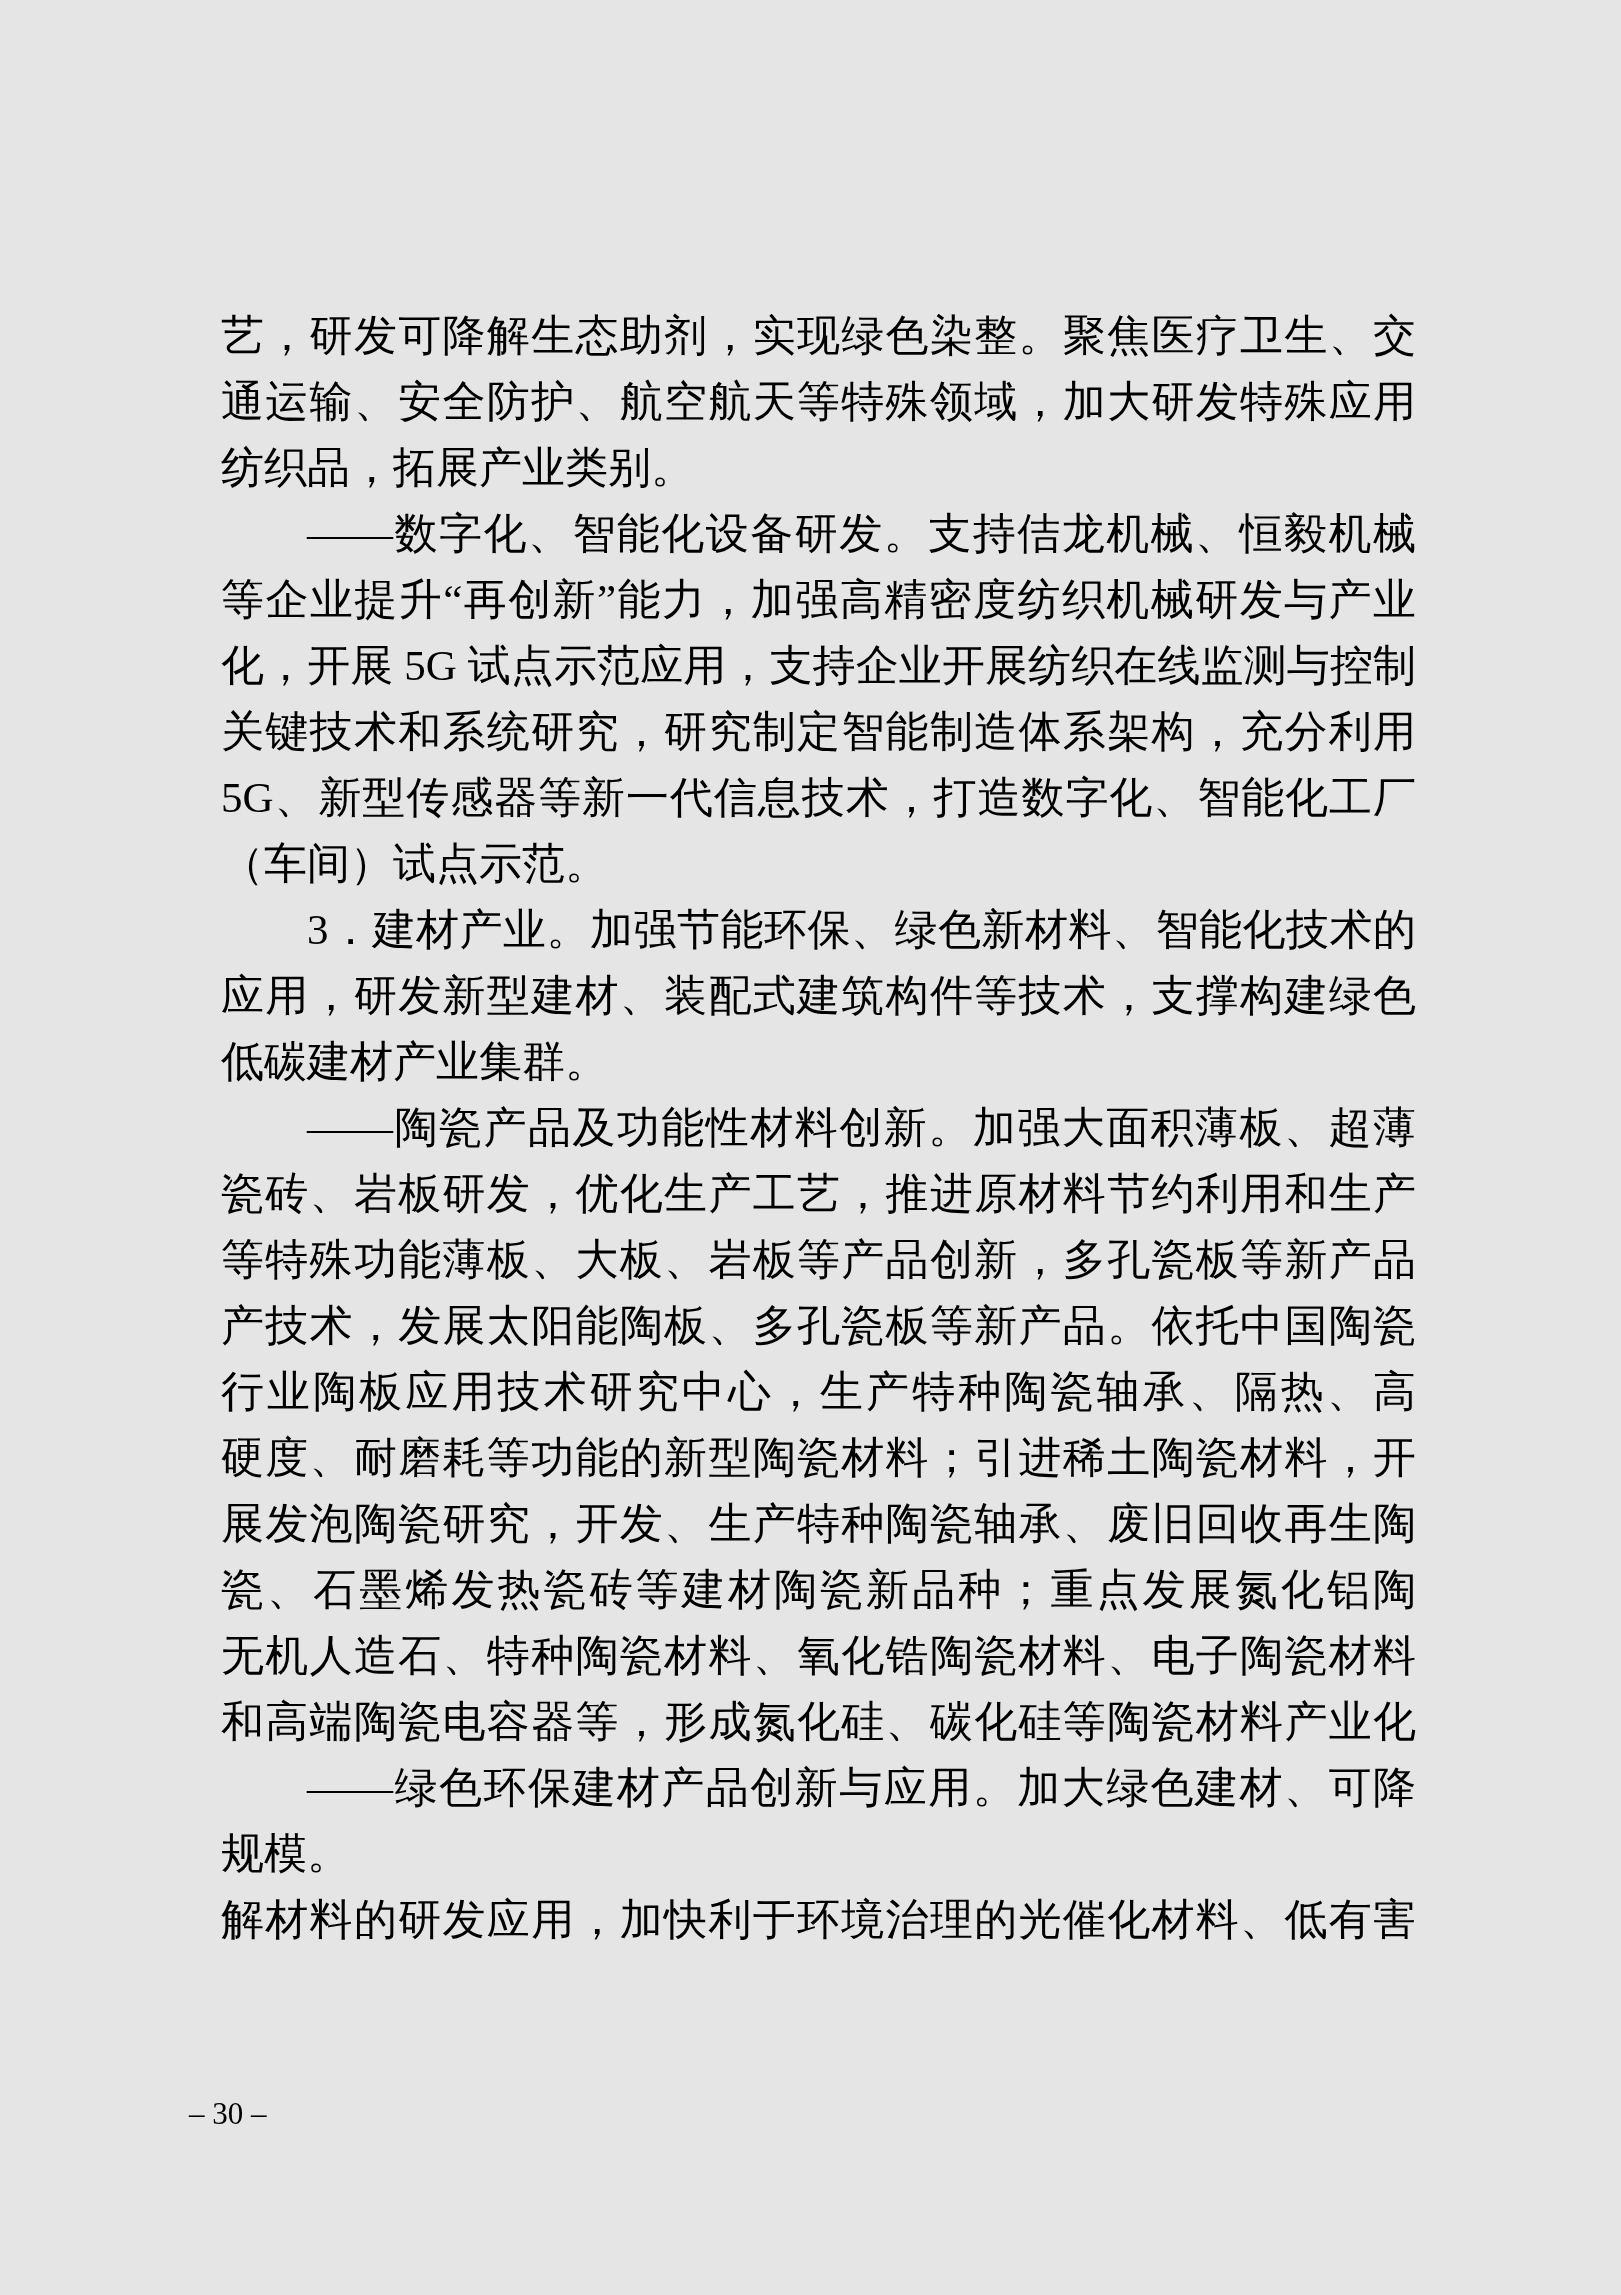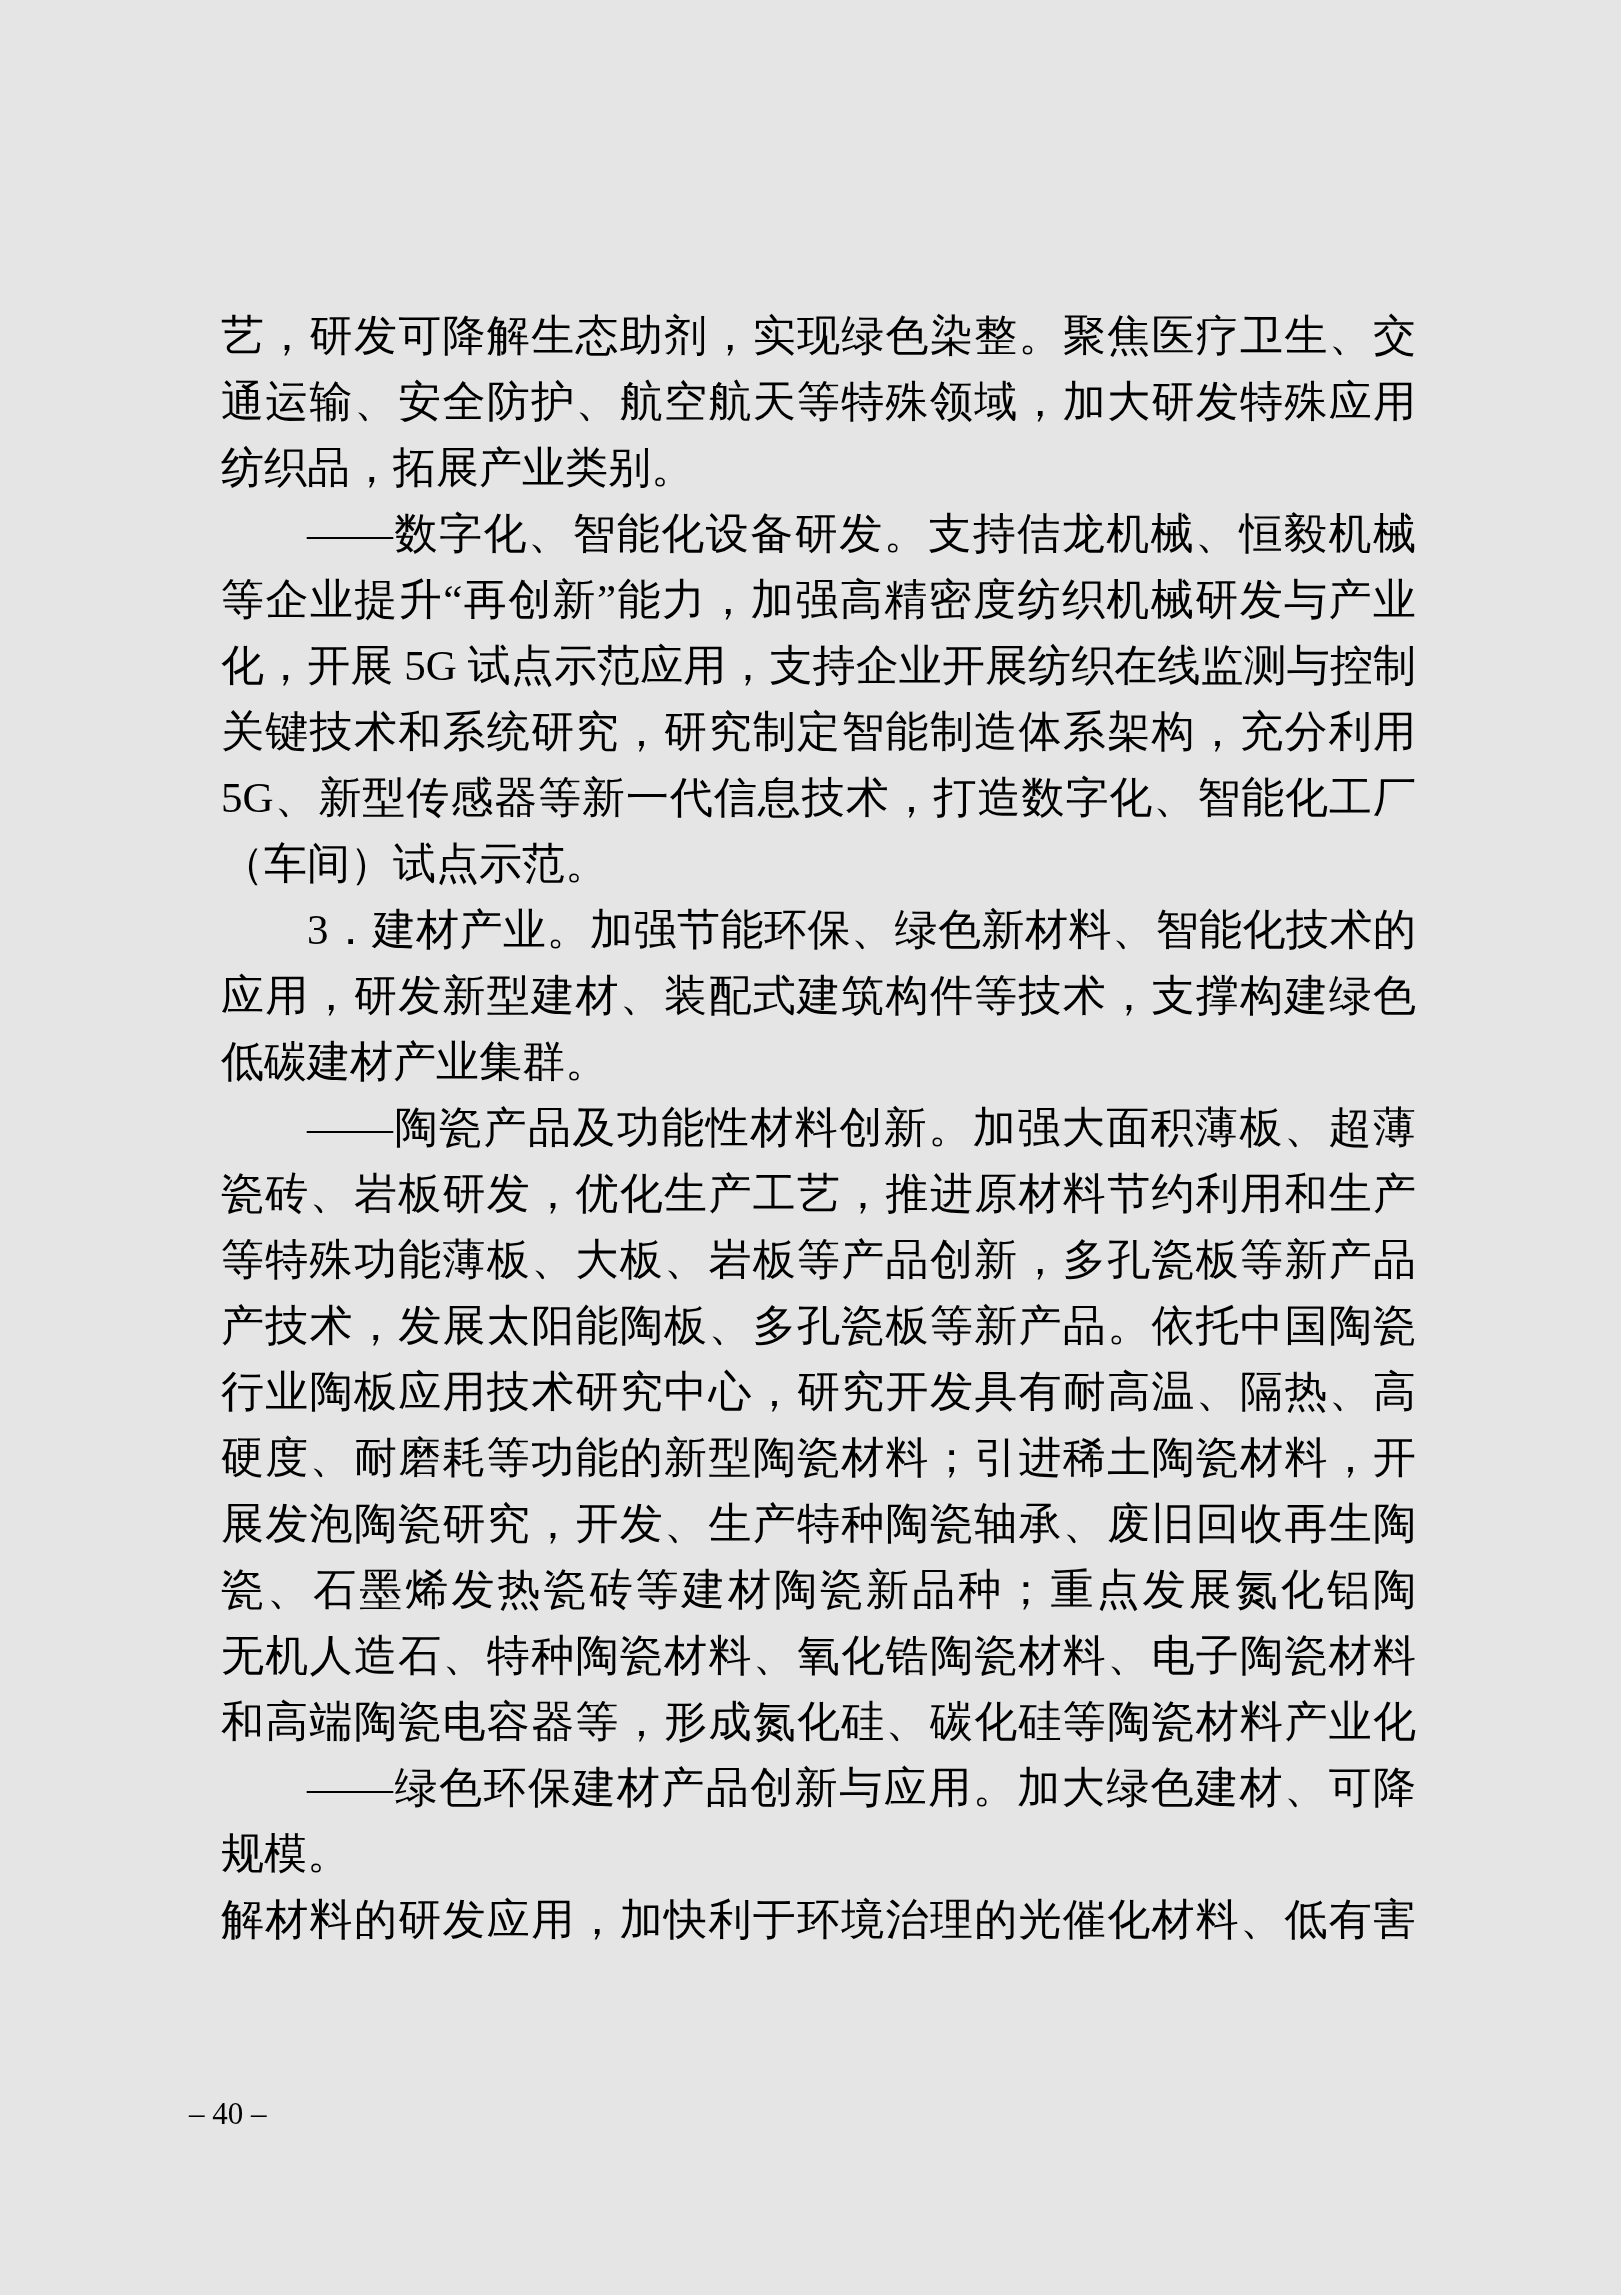--- a/index.html
+++ b/index.html
@@ -69,27 +69,27 @@
     <div class="line">关键技术和系统研究，研究制定智能制造体系架构，充分利用</div>
     <div class="line">5G、新型传感器等新一代信息技术，打造数字化、智能化工厂</div>
     <div class="line end">（车间）试点示范。</div>
     <div class="line indent">3．建材产业。加强节能环保、绿色新材料、智能化技术的</div>
     <div class="line">应用，研发新型建材、装配式建筑构件等技术，支撑构建绿色</div>
     <div class="line end">低碳建材产业集群。</div>
     <div class="line indent">——陶瓷产品及功能性材料创新。加强大面积薄板、超薄</div>
     <div class="line">瓷砖、岩板研发，优化生产工艺，推进原材料节约利用和生产</div>
     <div class="line">等特殊功能薄板、大板、岩板等产品创新，多孔瓷板等新产品</div>
     <div class="line">产技术，发展太阳能陶板、多孔瓷板等新产品。依托中国陶瓷</div>
-    <div class="line">行业陶板应用技术研究中心，研究开发具有耐高温、隔热、高</div>
+    <div class="line">行业陶板应用技术研究中心，生产特种陶瓷轴承、隔热、高</div>
     <div class="line">硬度、耐磨耗等功能的新型陶瓷材料；引进稀土陶瓷材料，开</div>
     <div class="line">展发泡陶瓷研究，开发、生产特种陶瓷轴承、废旧回收再生陶</div>
     <div class="line">瓷、石墨烯发热瓷砖等建材陶瓷新品种；重点发展氮化铝陶瓷、</div>
     <div class="line">无机人造石、特种陶瓷材料、氧化锆陶瓷材料、电子陶瓷材料</div>
     <div class="line">和高端陶瓷电容器等，形成氮化硅、碳化硅等陶瓷材料产业化</div>
     <div class="line indent">——绿色环保建材产品创新与应用。加大绿色建材、可降</div>
     <div class="line end">规模。</div>
     <div class="line">解材料的研发应用，加快利于环境治理的光催化材料、低有害</div>
   </div>
 
-  <div class="page-number">– 40 –</div>
+  <div class="page-number">– 30 –</div>
 
 </div>
 
 
 </body></html>

